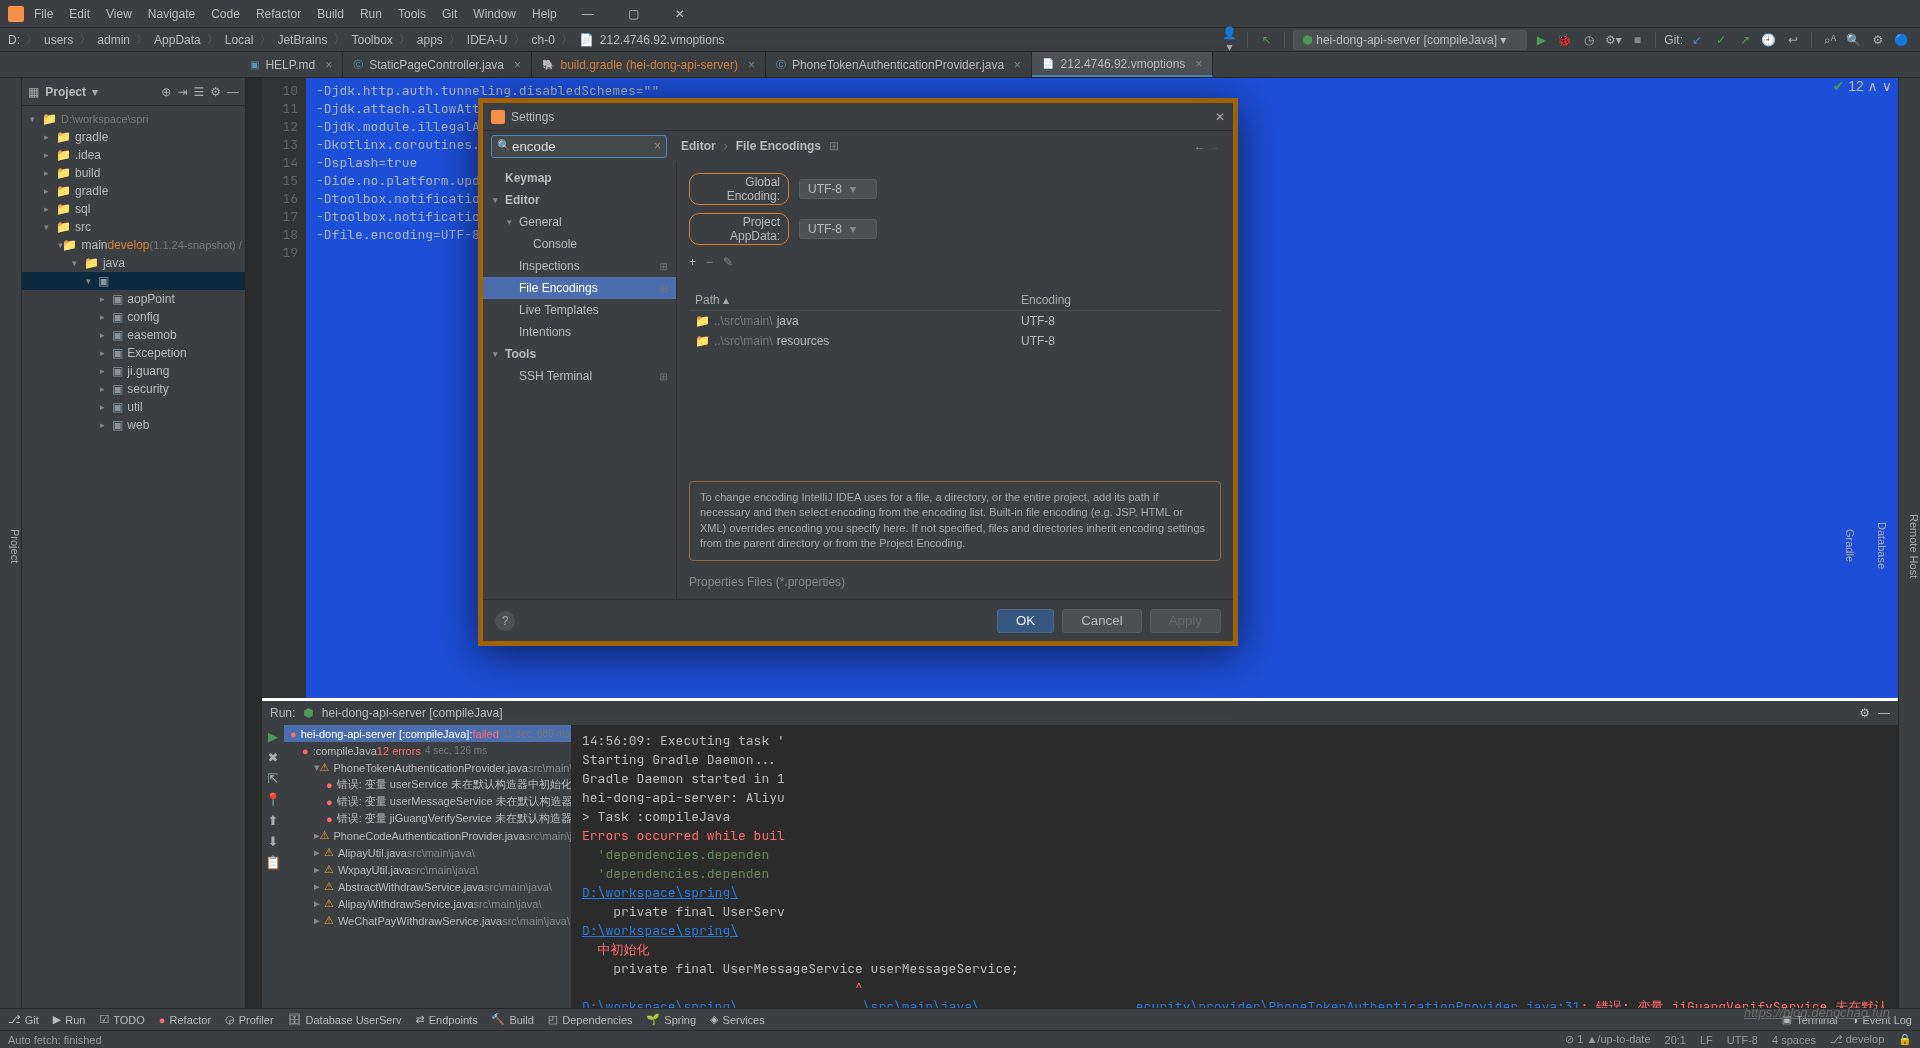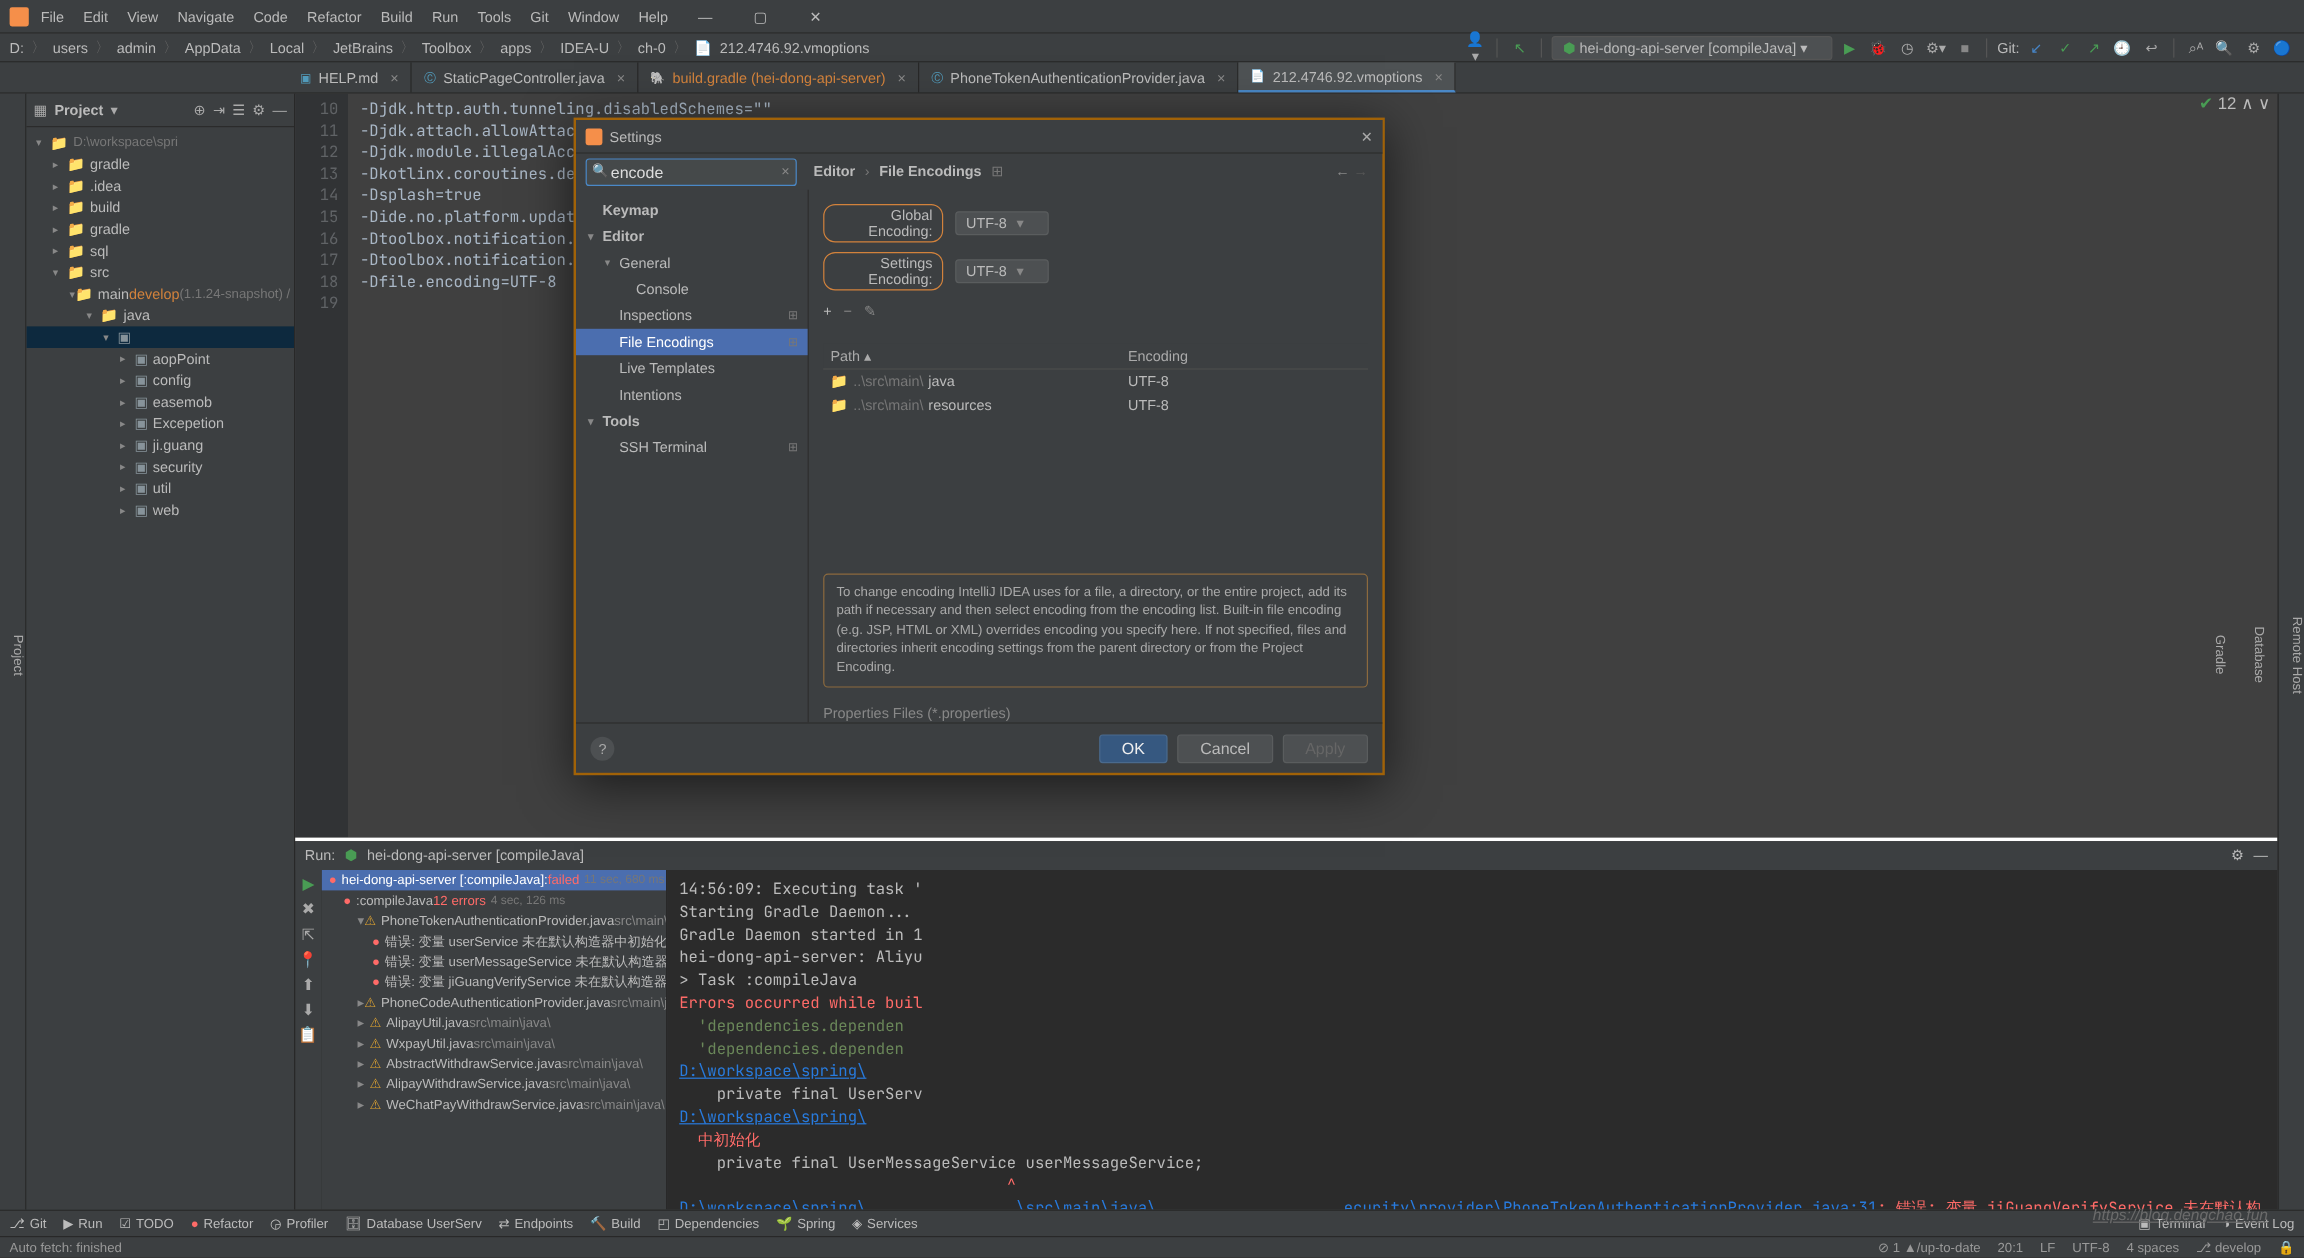--- a/index.html
+++ b/index.html
@@ -86,21 +86,21 @@
 .tree-row { display:flex; align-items:center; height:18px; padding-left:8px; color:#bbb; cursor:pointer; white-space:nowrap; }
 .tree-row .arrow { width:12px; color:#888; font-size:9px; }
 .tree-row .folder { color:#87939a; margin-right:4px; }
 .tree-row .folder.orange { color:#d2823c; }
 .tree-row .folder.blue { color:#4785c6; }
 .tree-row .pkg { color:#87939a; margin-right:4px; }
 .tree-row.sel-soft { background:#0d293e; }
 .tree-row .branch { color:#d2823c; }
 .tree-row .hint { color:#777; font-size:11px; }
 
-.editor-col { flex:1; display:flex; flex-direction:column; background:#404040; min-width:0; }
+.editor-col { flex:1; display:flex; flex-direction:column; background:#1d4ed8; min-width:0;margin-left:16px; }
 .gutter-area { flex:1; display:flex; overflow:hidden; font-family: "JetBrains Mono","Consolas",monospace; font-size:13px; }
 .gutter { width:44px; background:#313335; color:#606366; text-align:right; padding:4px 8px 4px 0; line-height:18px; }
 .code { flex:1; padding:4px 0 4px 10px; line-height:18px; white-space:pre; color:#a9b7c6; }
 
 .run-panel {
   height: 310px; background:#2b2b2b; border-top:3px solid #ffffff;
   display:flex; flex-direction:column;
 }
 .run-header { height:24px; background:#3c3f41; display:flex; align-items:center; padding:0 8px; gap:8px; }
 .run-header .title { color:#bbb; }
@@ -131,22 +131,22 @@
 
 .statusbar3 {
   height:18px; background:#3c3f41; border-top:1px solid #282828;
   display:flex; align-items:center; padding:0 8px; color:#999; font-size:11px;
 }
 .statusbar3 .fill { flex:1; }
 .statusbar3 .seg { margin-left:14px; }
 
 
 .dialog {
-  position:absolute; left:478px; top:98px; width:676px; height:548px;
-  background:#3c3f41; border:2px solid #a16207; box-shadow:0 8px 40px rgba(0,0,0,0.6);
+  position:absolute; left:478px; top:98px; width:760px; height:548px;
+  background:#3c3f41; border:5px solid #a16207; box-shadow:0 8px 40px rgba(0,0,0,0.6);
   display:flex; flex-direction:column; z-index:100;
 }
 .dlg-title {
   height:28px; display:flex; align-items:center; padding:0 8px; gap:6px;
   background:#3c3f41; border-bottom:1px solid #2e2e2e;
 }
 .dlg-title .logo { width:14px; height:14px; background:#f58f4a; border-radius:2px; }
 .dlg-title .close { margin-left:auto; color:#aaa; cursor:pointer; }
 .dlg-search {
   height:30px; display:flex; align-items:center; padding:4px 8px;
@@ -644,21 +644,21 @@
           <span>SSH Terminal</span>
           <span class="ind">⊞</span>
         </div>
       </div>
     <div class="dlg-content">
       <div class="enc-row">
         <span class="lbl hot">Global Encoding:</span>
         <span class="enc-select">UTF-8</span>
       </div>
       <div class="enc-row">
-        <span class="lbl hot">Settings Encoding:</span>
+        <span class="lbl hot">Project AppData:</span>
         <span class="enc-select">UTF-8</span>
       </div>
       <div class="tool-row">
         <span class="plus">+</span>
         <span>−</span>
         <span>✎</span>
       </div>
       <div class="enc-table">
         <div class="enc-th">
           <div class="c1"><span>Path</span> ▴</div>

